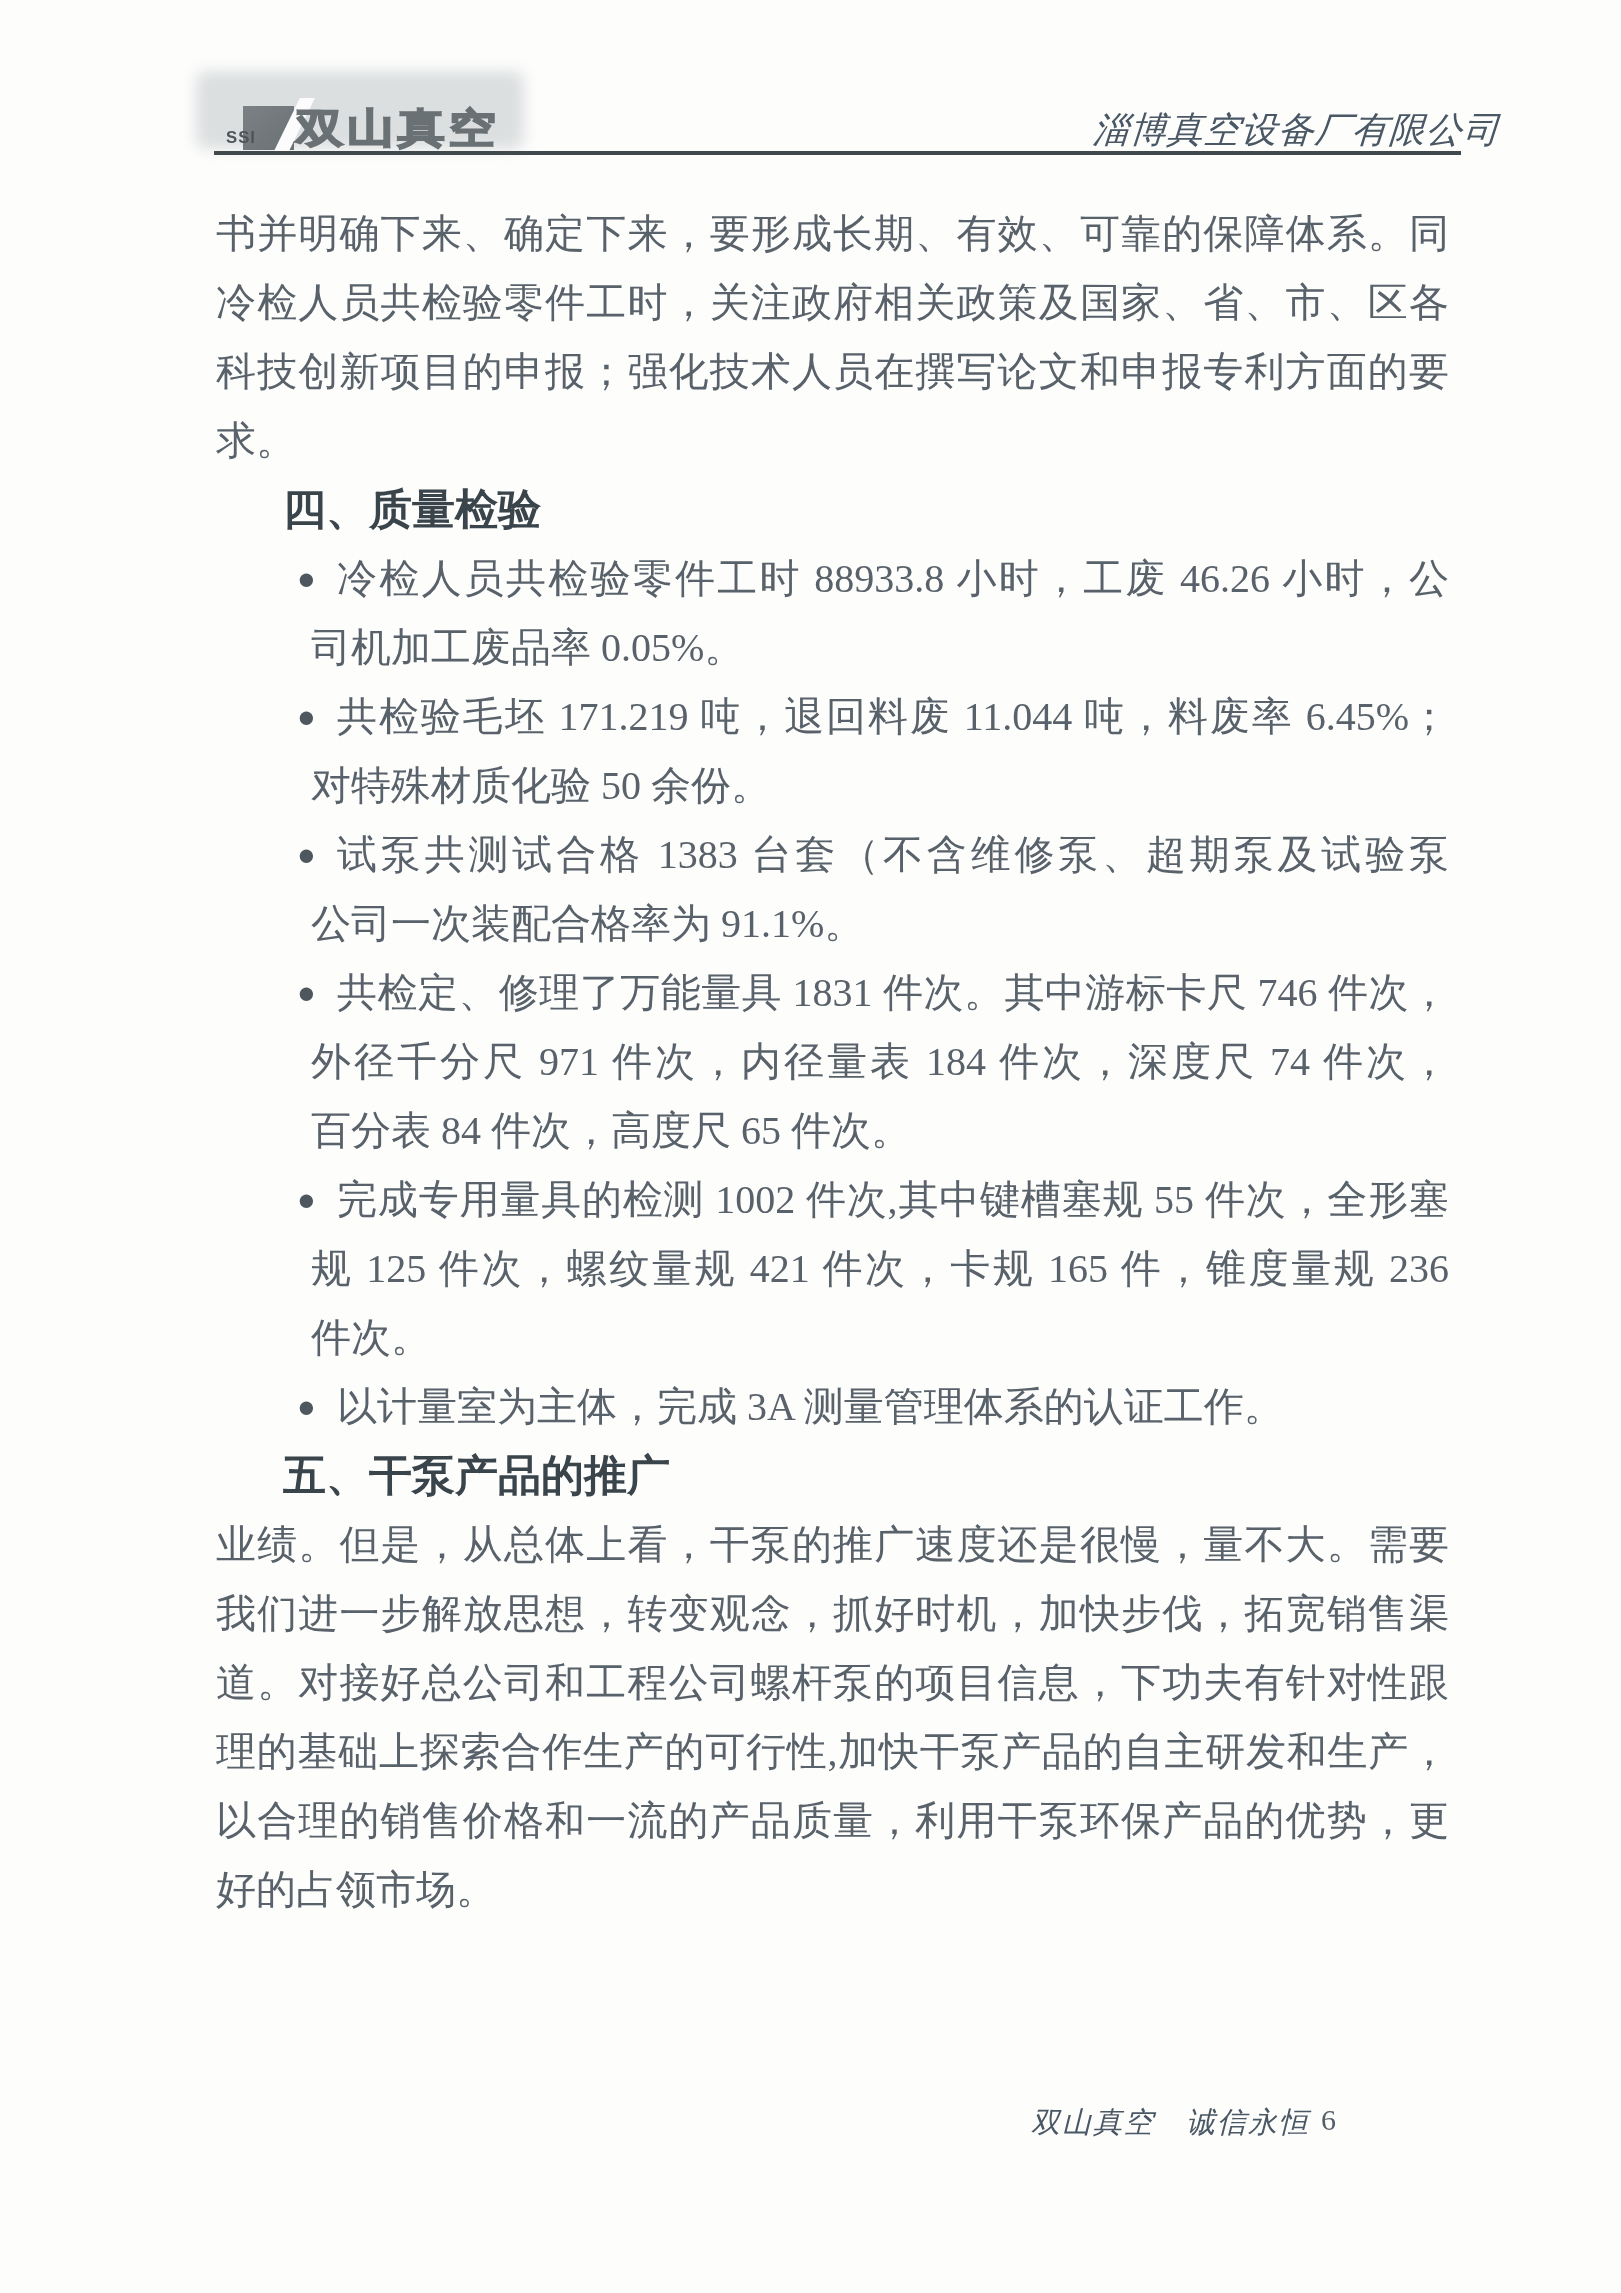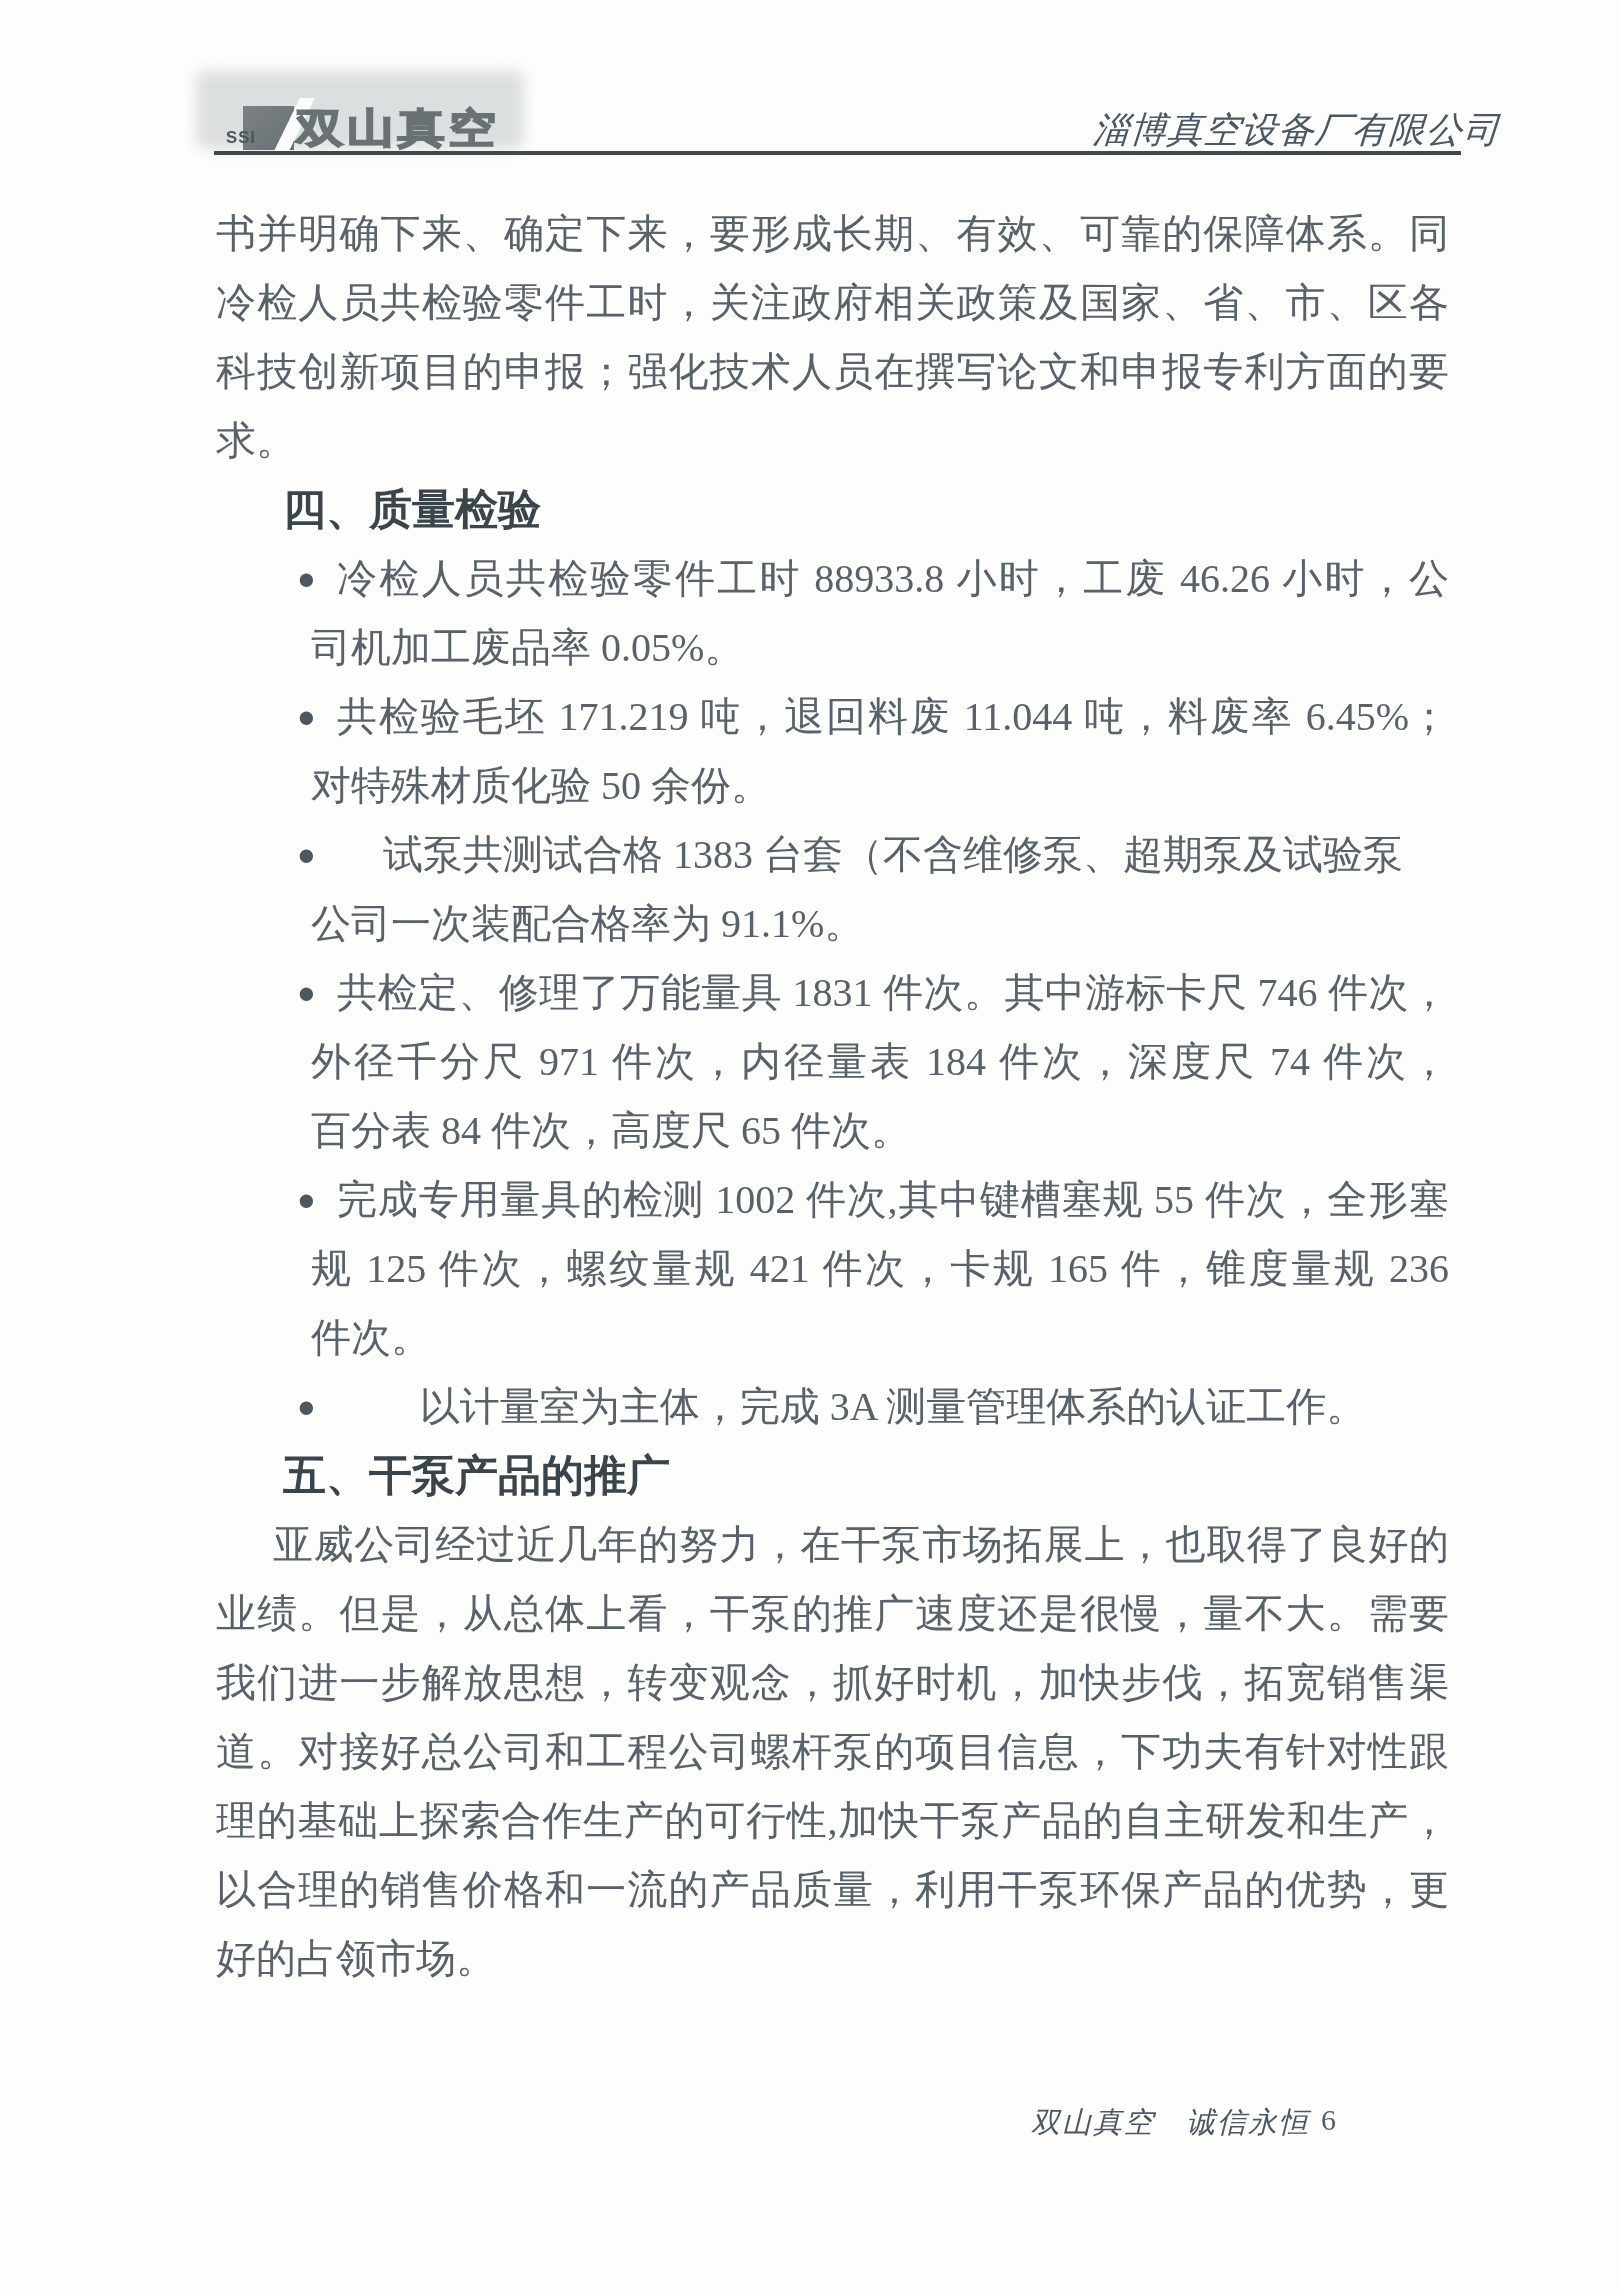--- a/index.html
+++ b/index.html
@@ -59,21 +59,21 @@
     font-size:40px; overflow:hidden;
   }
   .line-text { display:block; }
   .line.fill .line-text { text-align:justify; text-align-last:justify; }
   .line.heading {
     font-family:"Liberation Sans",sans-serif; font-weight:bold;
     font-size:43px; color:var(--heading-text,#3a444b);
   }
   .line.heading .line-text { margin-left:67px; }
   .line.para-first .line-text { margin-left:57px; }
-  .line.bullet .line-text { margin-left:121px;text-align:center; }
+  .line.bullet .line-text { margin-left:121px; }
   .line.cont .line-text { margin-left:95px; }
   .bullet-mark {
     position:absolute; left:81px; top:0; line-height:69px;
     font-size:31px; color:var(--bullet,#4d575d);
   }
 
   
   .footer-motto {
     position:absolute; left:1031px; top:2103px;
     font-size:29px; font-style:italic; letter-spacing:2px;
@@ -157,23 +157,20 @@
       <div class="line cont">
         <span class="line-text">件次。</span>
       </div>
       <div class="line bullet">
         <span class="bullet-mark">●</span>
         <span class="line-text">以计量室为主体，完成 3A 测量管理体系的认证工作。</span>
       </div>
       <div class="line heading">
         <span class="line-text">五、干泵产品的推广</span>
       </div>
-      <div class="line para-first fill">
-        <span class="line-text">亚威公司经过近几年的努力，在干泵市场拓展上，也取得了良好的</span>
-      </div>
       <div class="line body fill">
         <span class="line-text">业绩。但是，从总体上看，干泵的推广速度还是很慢，量不大。需要</span>
       </div>
       <div class="line body fill">
         <span class="line-text">我们进一步解放思想，转变观念，抓好时机，加快步伐，拓宽销售渠</span>
       </div>
       <div class="line body fill">
         <span class="line-text">道。对接好总公司和工程公司螺杆泵的项目信息，下功夫有针对性跟</span>
       </div>
       <div class="line body fill">

